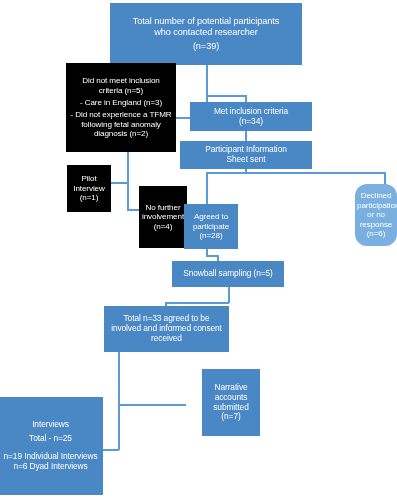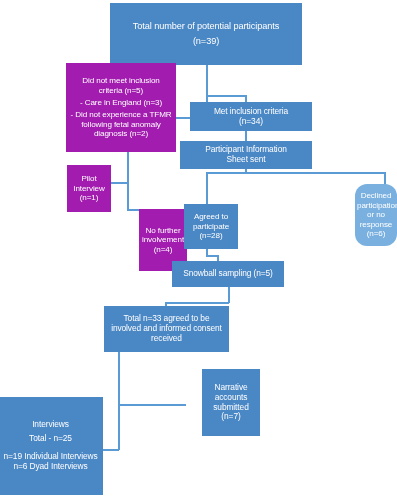--- a/index.html
+++ b/index.html
@@ -26,21 +26,21 @@
     color: #ffffff;
     line-height: 1.18;
     letter-spacing: -0.1px;
     padding: 13px 2px;
     z-index: 3;
   }
   .node .ln { display: block; width: 100%; }
   .node .sp { display: block; height: 0.5em; }
   .blue   { background: #4a87c5; }
   .blue-l { background: #79b0e0; border-radius: 12px; }
-  .green  { background: #a21caf; }
+  .green  { background: #000000; }
 
   .conn {
     position: absolute;
     background: #5b9bd5;
     z-index: 1;
   }
   .h { height: 1.5px; }
   .v { width: 1.5px; }
 </style>
 </head>
@@ -75,20 +75,21 @@
   <div class="conn v" style="left:228px; top:283px; height:20px;"></div>
   <div class="conn h" style="left:165px; top:302px; width:64px;"></div>
   <div class="conn v" style="left:165px; top:302px; height:5px;"></div>
 
   <div class="conn v" style="left:118px; top:352px; height:98px;"></div>
   <div class="conn h" style="left:118px; top:404px; width:68px;"></div>
   <div class="conn h" style="left:102px; top:449px; width:17px;"></div>
 
   <div class="node blue" style="left:110px; top:3px; width:192px; height:62px; font-size:9.2px;">
     <span class="ln">Total number of potential participants</span>
+    <span class="ln">who contacted researcher</span>
     <span class="sp"></span>
     <span class="ln">(n=39)</span>
   </div>
 
   <div class="node green" style="left:66px; top:63px; width:110px; height:89px; font-size:8.1px;">
     <span class="ln">Did not meet inclusion</span>
     <span class="ln">criteria (n=5)</span>
     <span class="sp"></span>
     <span class="ln">- Care in England (n=3)</span>
     <span class="sp"></span>
@@ -107,21 +108,21 @@
     <span class="ln">Sheet sent</span>
   </div>
 
   <div class="node green" style="left:67px; top:165px; width:44px; height:47px; font-size:8.1px;">
     <span class="ln">Pilot</span>
     <span class="ln">Interview</span>
     <span class="sp"></span>
     <span class="ln">(n=1)</span>
   </div>
 
-  <div class="node green" style="left:139px; top:186px; width:48px; height:62px; font-size:8.1px;margin-top:23px;">
+  <div class="node green" style="left:139px; top:186px; width:48px; height:62px; font-size:8.1px;">
     <span class="ln">No further</span>
     <span class="ln">involvement</span>
     <span class="ln">(n=4)</span>
   </div>
 
   <div class="node blue" style="left:184px; top:204px; width:54px; height:45px; font-size:8.1px;">
     <span class="ln">Agreed to</span>
     <span class="ln">participate</span>
     <span class="ln">(n=28)</span>
   </div>

